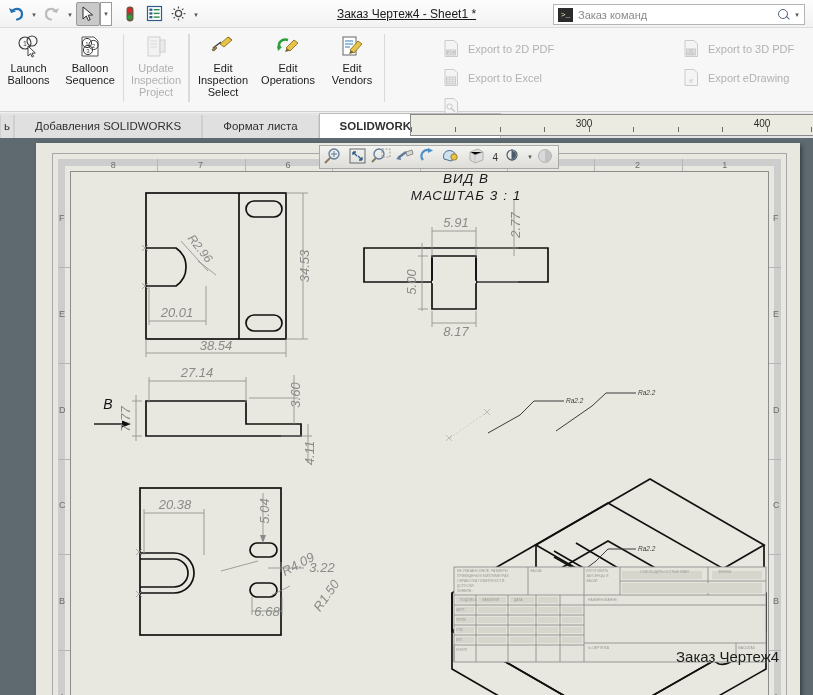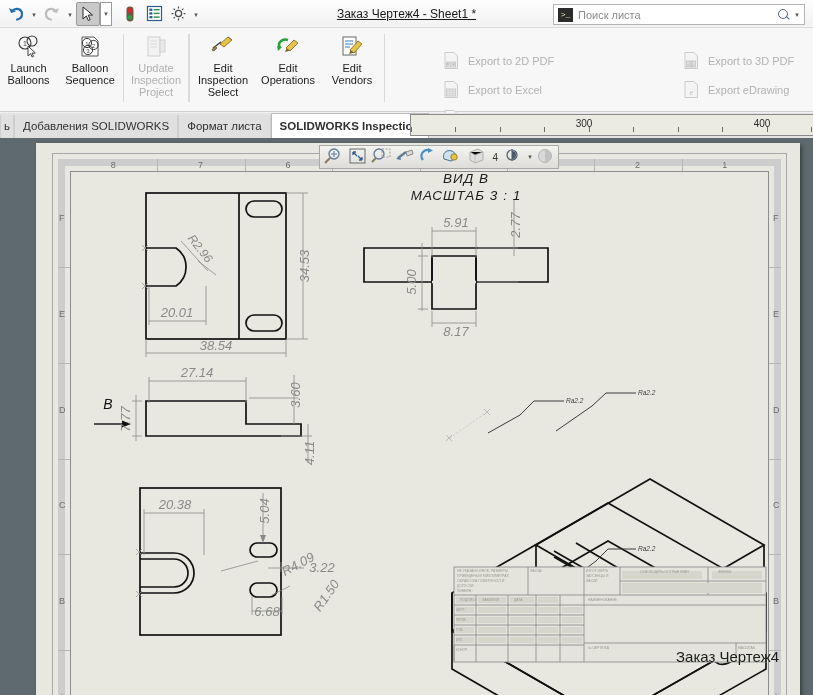--- a/index.html
+++ b/index.html
@@ -69,35 +69,35 @@
     width:57px; padding-top:6px;
     display:flex; flex-direction:column; align-items:center;
     text-align:center; line-height:12px; font-size:11px; color:#1b1b1b;
   }
   .rbtn.w66 { width:66px; }
   .rbtn.w64 { width:64px; }
   .rbtn.disabled { color:#b0b0b0; }
   .rbtn .glyph { height:26px; width:30px; margin-bottom:2px; position:relative; }
   .rbtn .lbl { display:block; }
 
-  #ribbon-right { position:absolute; left:430px; top:12px; width:383px; height:84px; }
+  #ribbon-right { position:absolute; left:430px; top:0; width:383px; height:84px; }
   .exp-item {
     position:absolute; display:flex; align-items:center;
     color:#b2b2b2; font-size:11px; white-space:nowrap;
   }
   .exp-item .eico { width:19px; height:19px; margin-right:7px; position:relative; }
 
   
   #tabbar {
     position:absolute; left:0; top:113px; width:813px; height:25px;
     background:#e4e4e4; display:flex; align-items:flex-end;
   }
   #tabbar .tabstrip { display:flex; align-items:flex-end; height:25px; }
   .tab {
-    height:23px; line-height:23px; padding:0 8px;
+    height:23px; line-height:23px; padding:0 20px;
     background:#e0e0e0; border-left:1px solid #cfcfcf; border-right:1px solid #cfcfcf;
     font-size:11.5px; color:#30302f;
   }
   .tab.partial { padding:0 3px; color:#30302f; }
   .tab.active {
     background:#ffffff; font-weight:bold; height:25px; line-height:25px;
     border-left:1px solid #bbb; border-right:1px solid #bbb; border-top:1px solid #bbb;
   }
   
   #hruler {
@@ -211,21 +211,21 @@
         </g>
       </svg>
     </div>
     <div class="qarrow">▾</div>
   </div>
 
   <div id="win-title">Заказ Чертеж4 - Sheet1 *</div>
 
   <div id="searchbox">
     <div class="cmdicon">&gt;_</div>
-    <div class="ph">Поиск листа</div>
+    <div class="ph">Заказ команд</div>
     <div class="mag"></div>
     <div class="dd">▾</div>
   </div>
 </div>
 
 <div id="ribbon">
 
   <div id="ribbon-left">
 
     <div class="rbtn">

